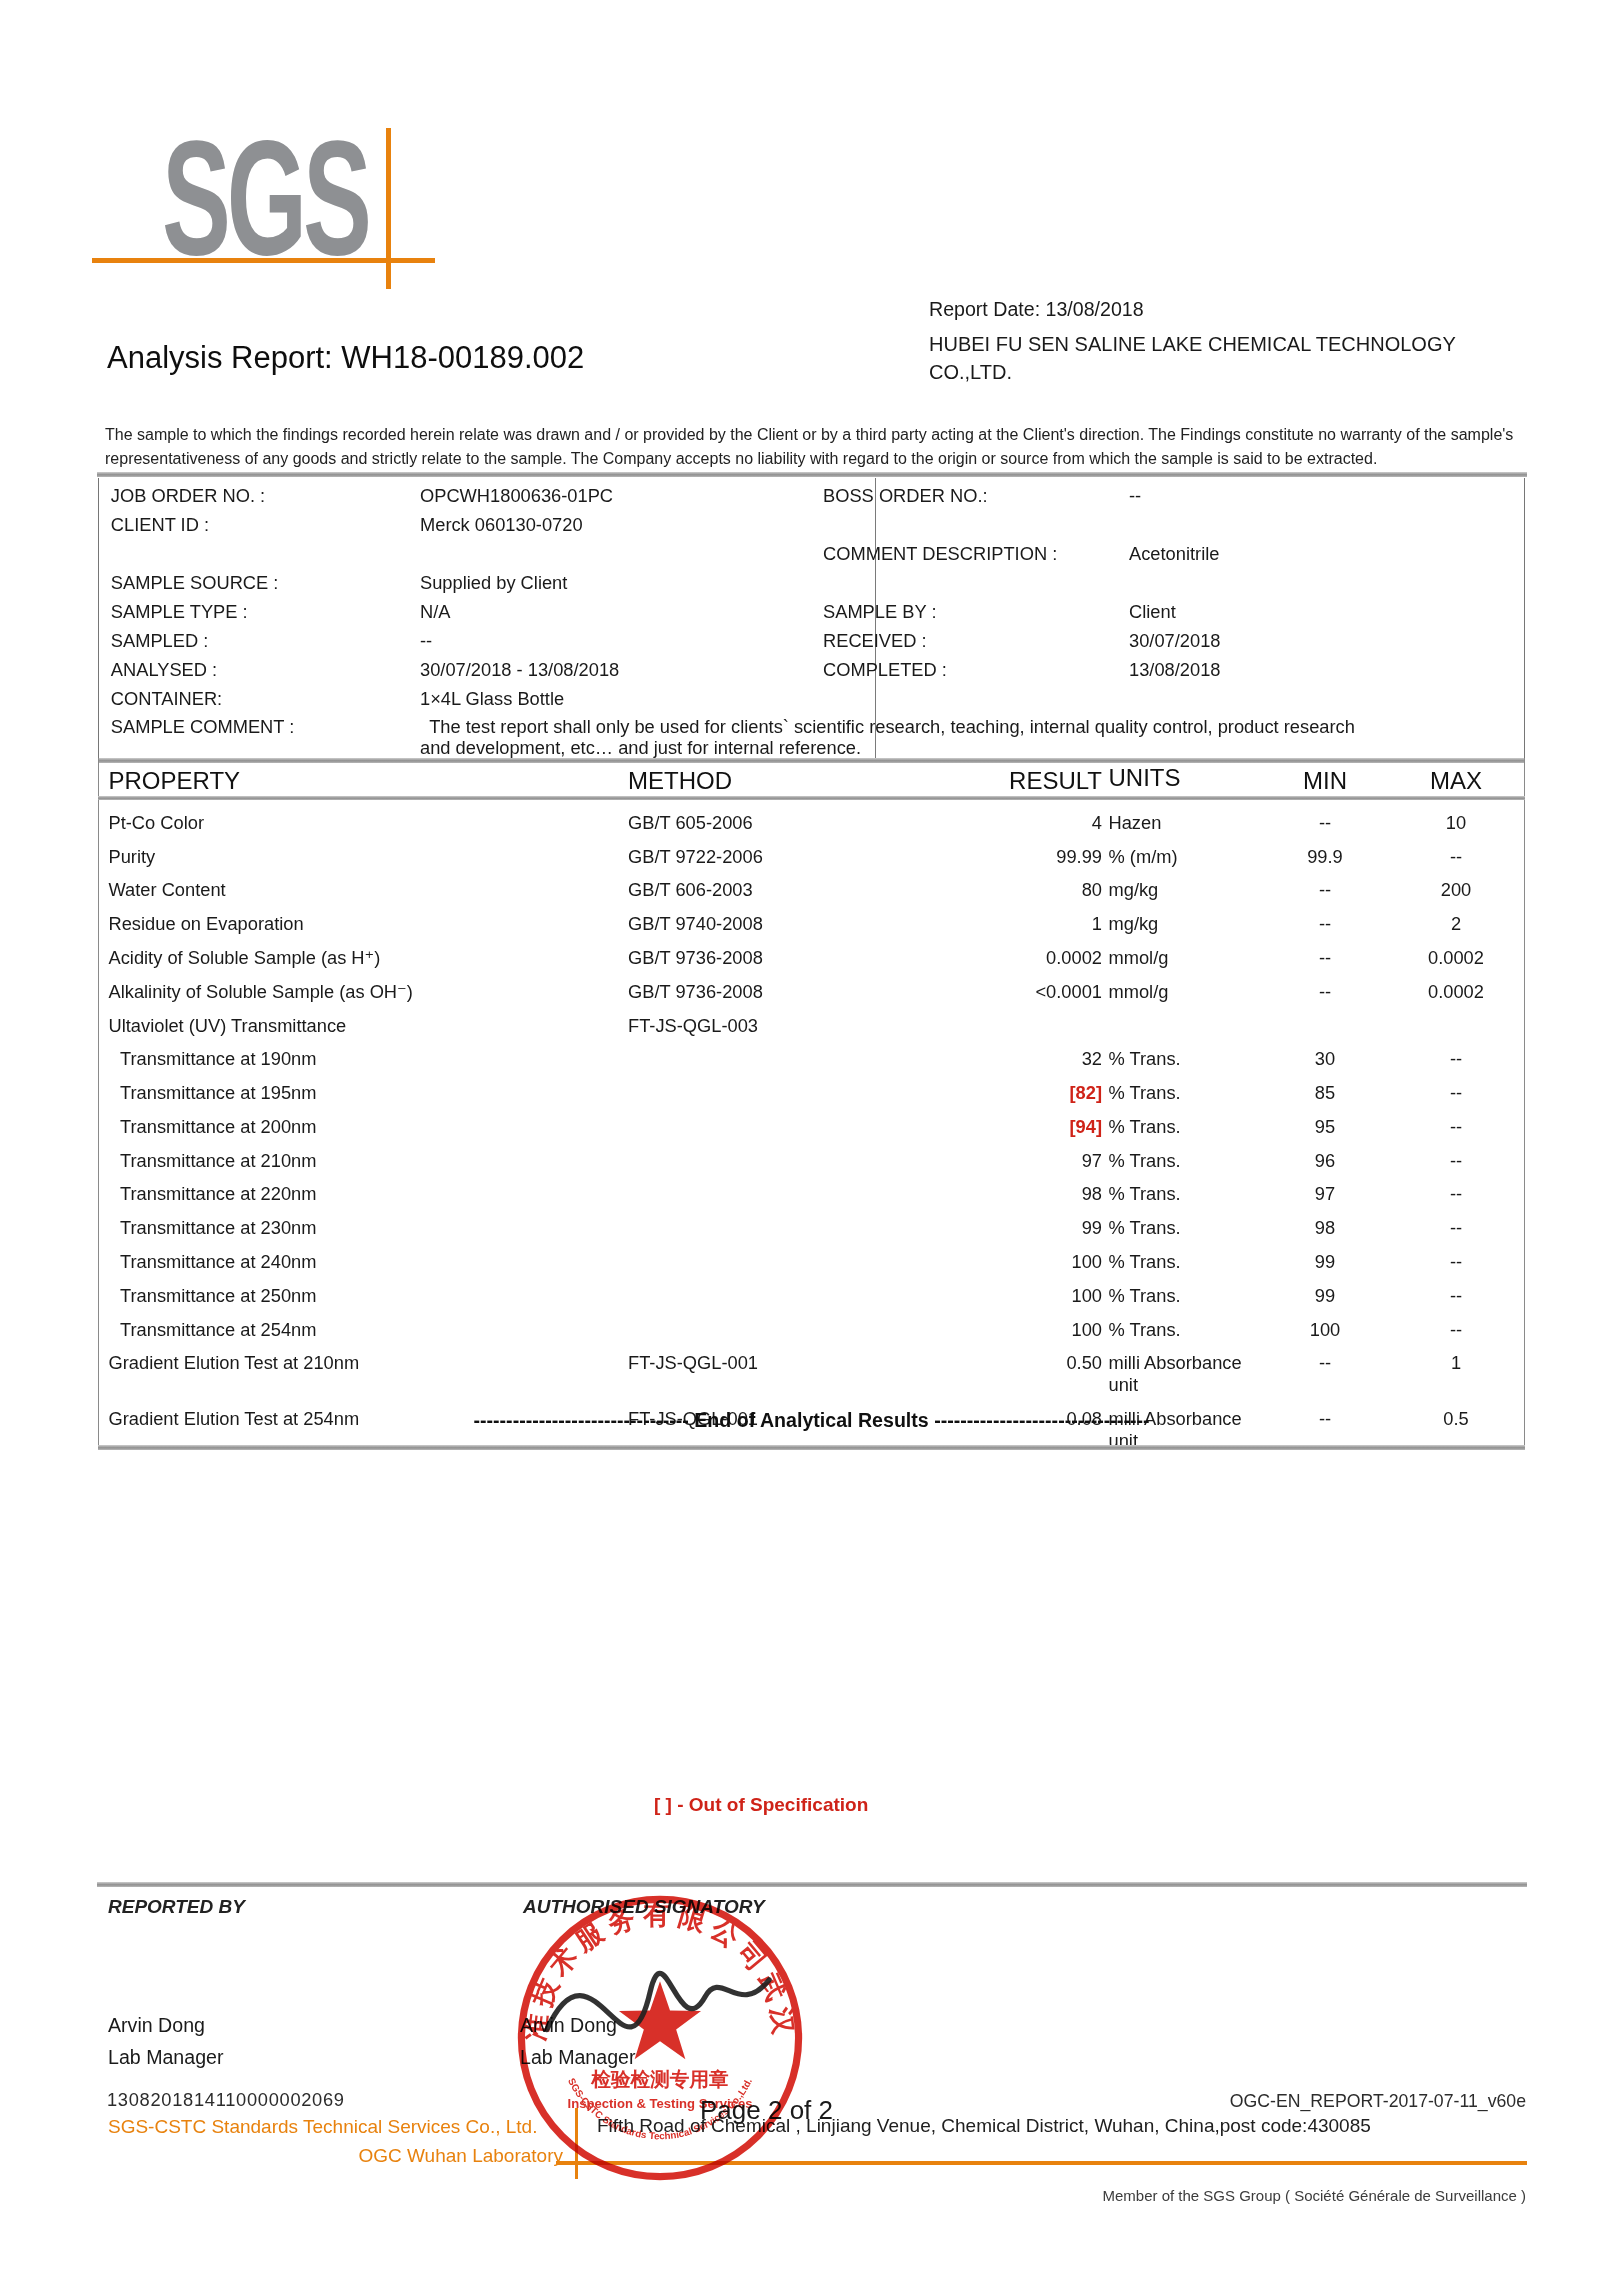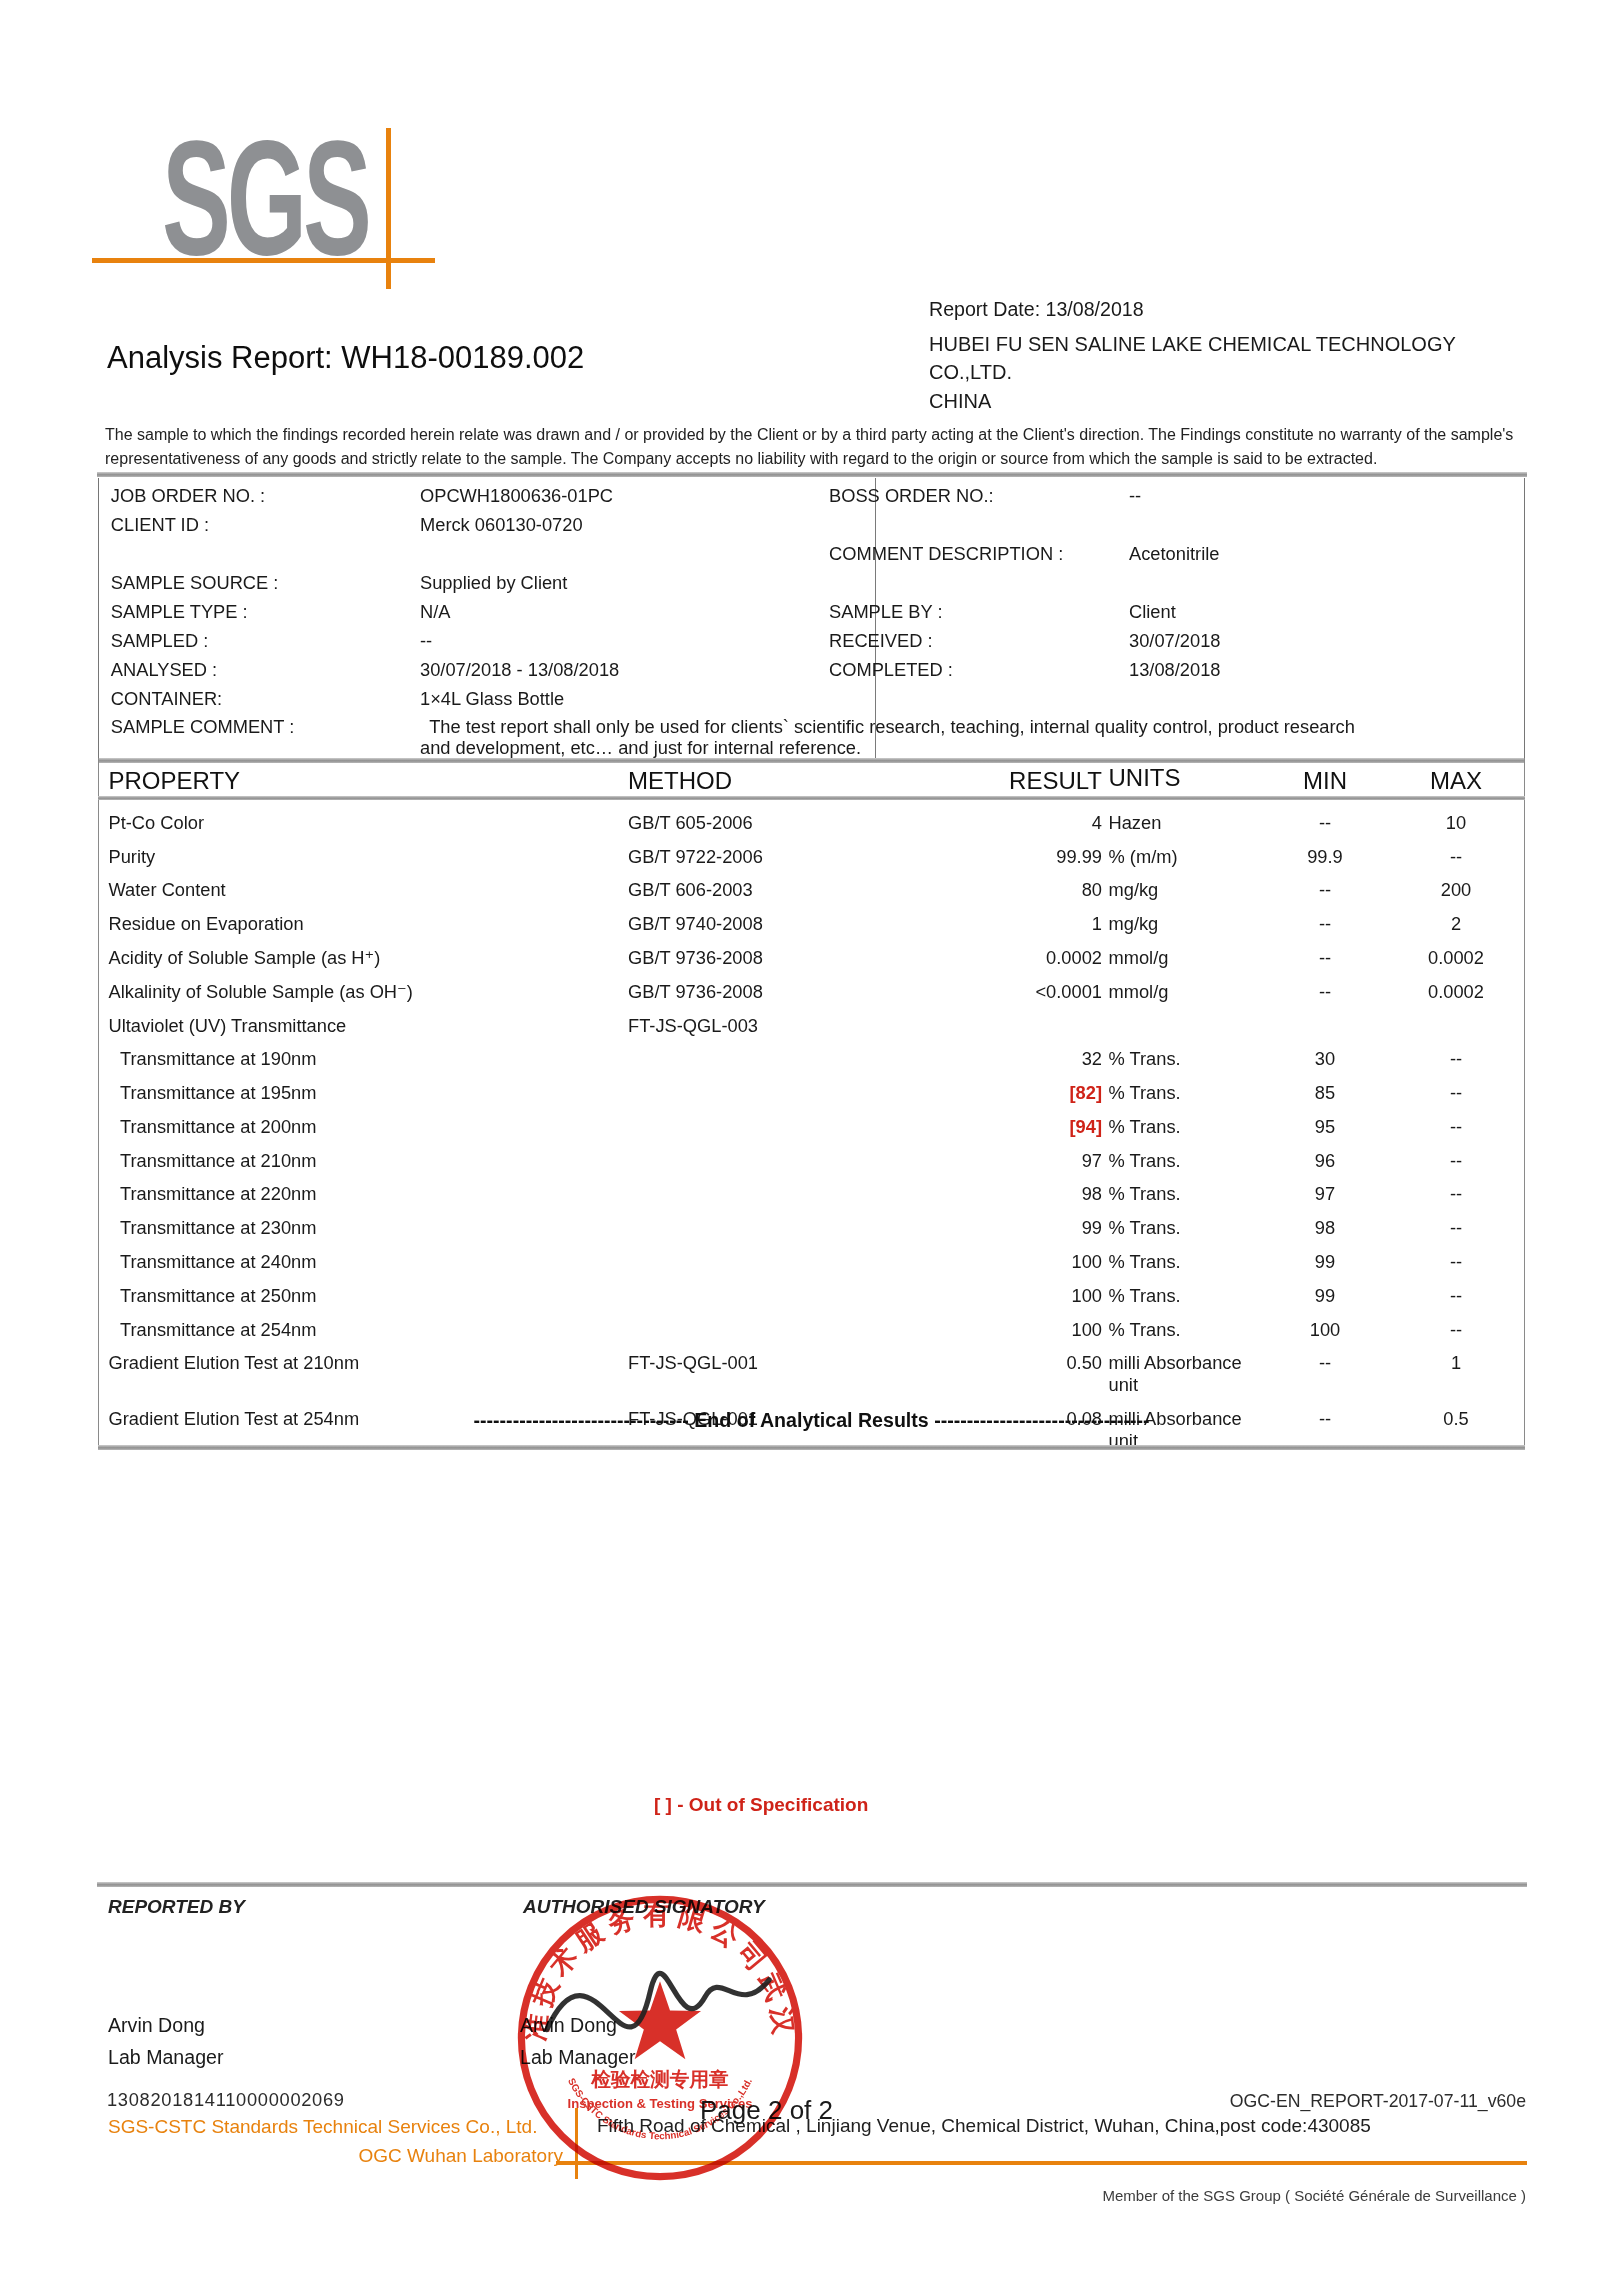--- a/index.html
+++ b/index.html
@@ -37,21 +37,21 @@
   
   .job-box{
     left:98px;top:478px;width:1427px;height:281px;
     border:1.3px solid #767676;border-top:none;
   }
   .job-divider{position:absolute;left:776px;top:0;width:1.3px;height:100%;background:#7a7a7a;}
   .job-rows{position:absolute;left:0;top:6.5px;width:100%;}
   .job-row{position:relative;height:29px;font-size:18.3px;}
   .job-row .jl{position:absolute;left:11.8px;}
   .job-row .jv{position:absolute;left:321px;}
-  .job-row .rl{position:absolute;left:724px;margin-left:6px;}
+  .job-row .rl{position:absolute;left:724px;}
   .job-row .rv{position:absolute;left:1030px;}
   .job-comment{position:absolute;left:0;top:238px;width:100%;font-size:18.3px;}
   .job-comment .jl{position:absolute;left:11.8px;top:0;}
   .comment-lines{position:absolute;left:321px;top:0;width:1099px;line-height:21px;}
   .comment-lines .line1{text-indent:9.2px;}
 
   
   .results-frame{left:98px;top:758px;width:1427px;height:692px;border-left:1.3px solid #8a8a8a;border-right:1.3px solid #8a8a8a;pointer-events:none;}
   .rule-res-top{left:98px;top:758px;width:1427px;height:5.2px;}
   .rule-res-head{left:98px;top:796px;width:1427px;height:3.9px;}
@@ -103,21 +103,20 @@
 
   <div class="abs logo-text">SGS</div>
   <div class="abs logo-hline"></div>
   <div class="abs logo-vline"></div>
 
   <div class="abs report-date">Report Date: 13/08/2018</div>
   <div class="abs report-title">Analysis Report: WH18-00189.002</div>
   <div class="abs client-block">
     <div>HUBEI FU SEN SALINE LAKE CHEMICAL TECHNOLOGY</div>
     <div>CO.,LTD.</div>
-    <div>CHINA</div>
   </div>
   <div class="abs disclaimer">The sample to which the findings recorded herein relate was drawn and / or provided by the Client or by a third party acting at the Client's direction. The Findings constitute no warranty of the sample's representativeness of any goods and strictly relate to the sample. The Company accepts no liability with regard to the origin or source from which the sample is said to be extracted.</div>
 
   <div class="abs rule rule-job-top"></div>
 
   <div class="abs job-box">
     <div class="job-divider"></div>
     <div class="job-rows" id="job-rows">
         <div class="job-row">
           <span class="jl">JOB ORDER NO. :</span>

